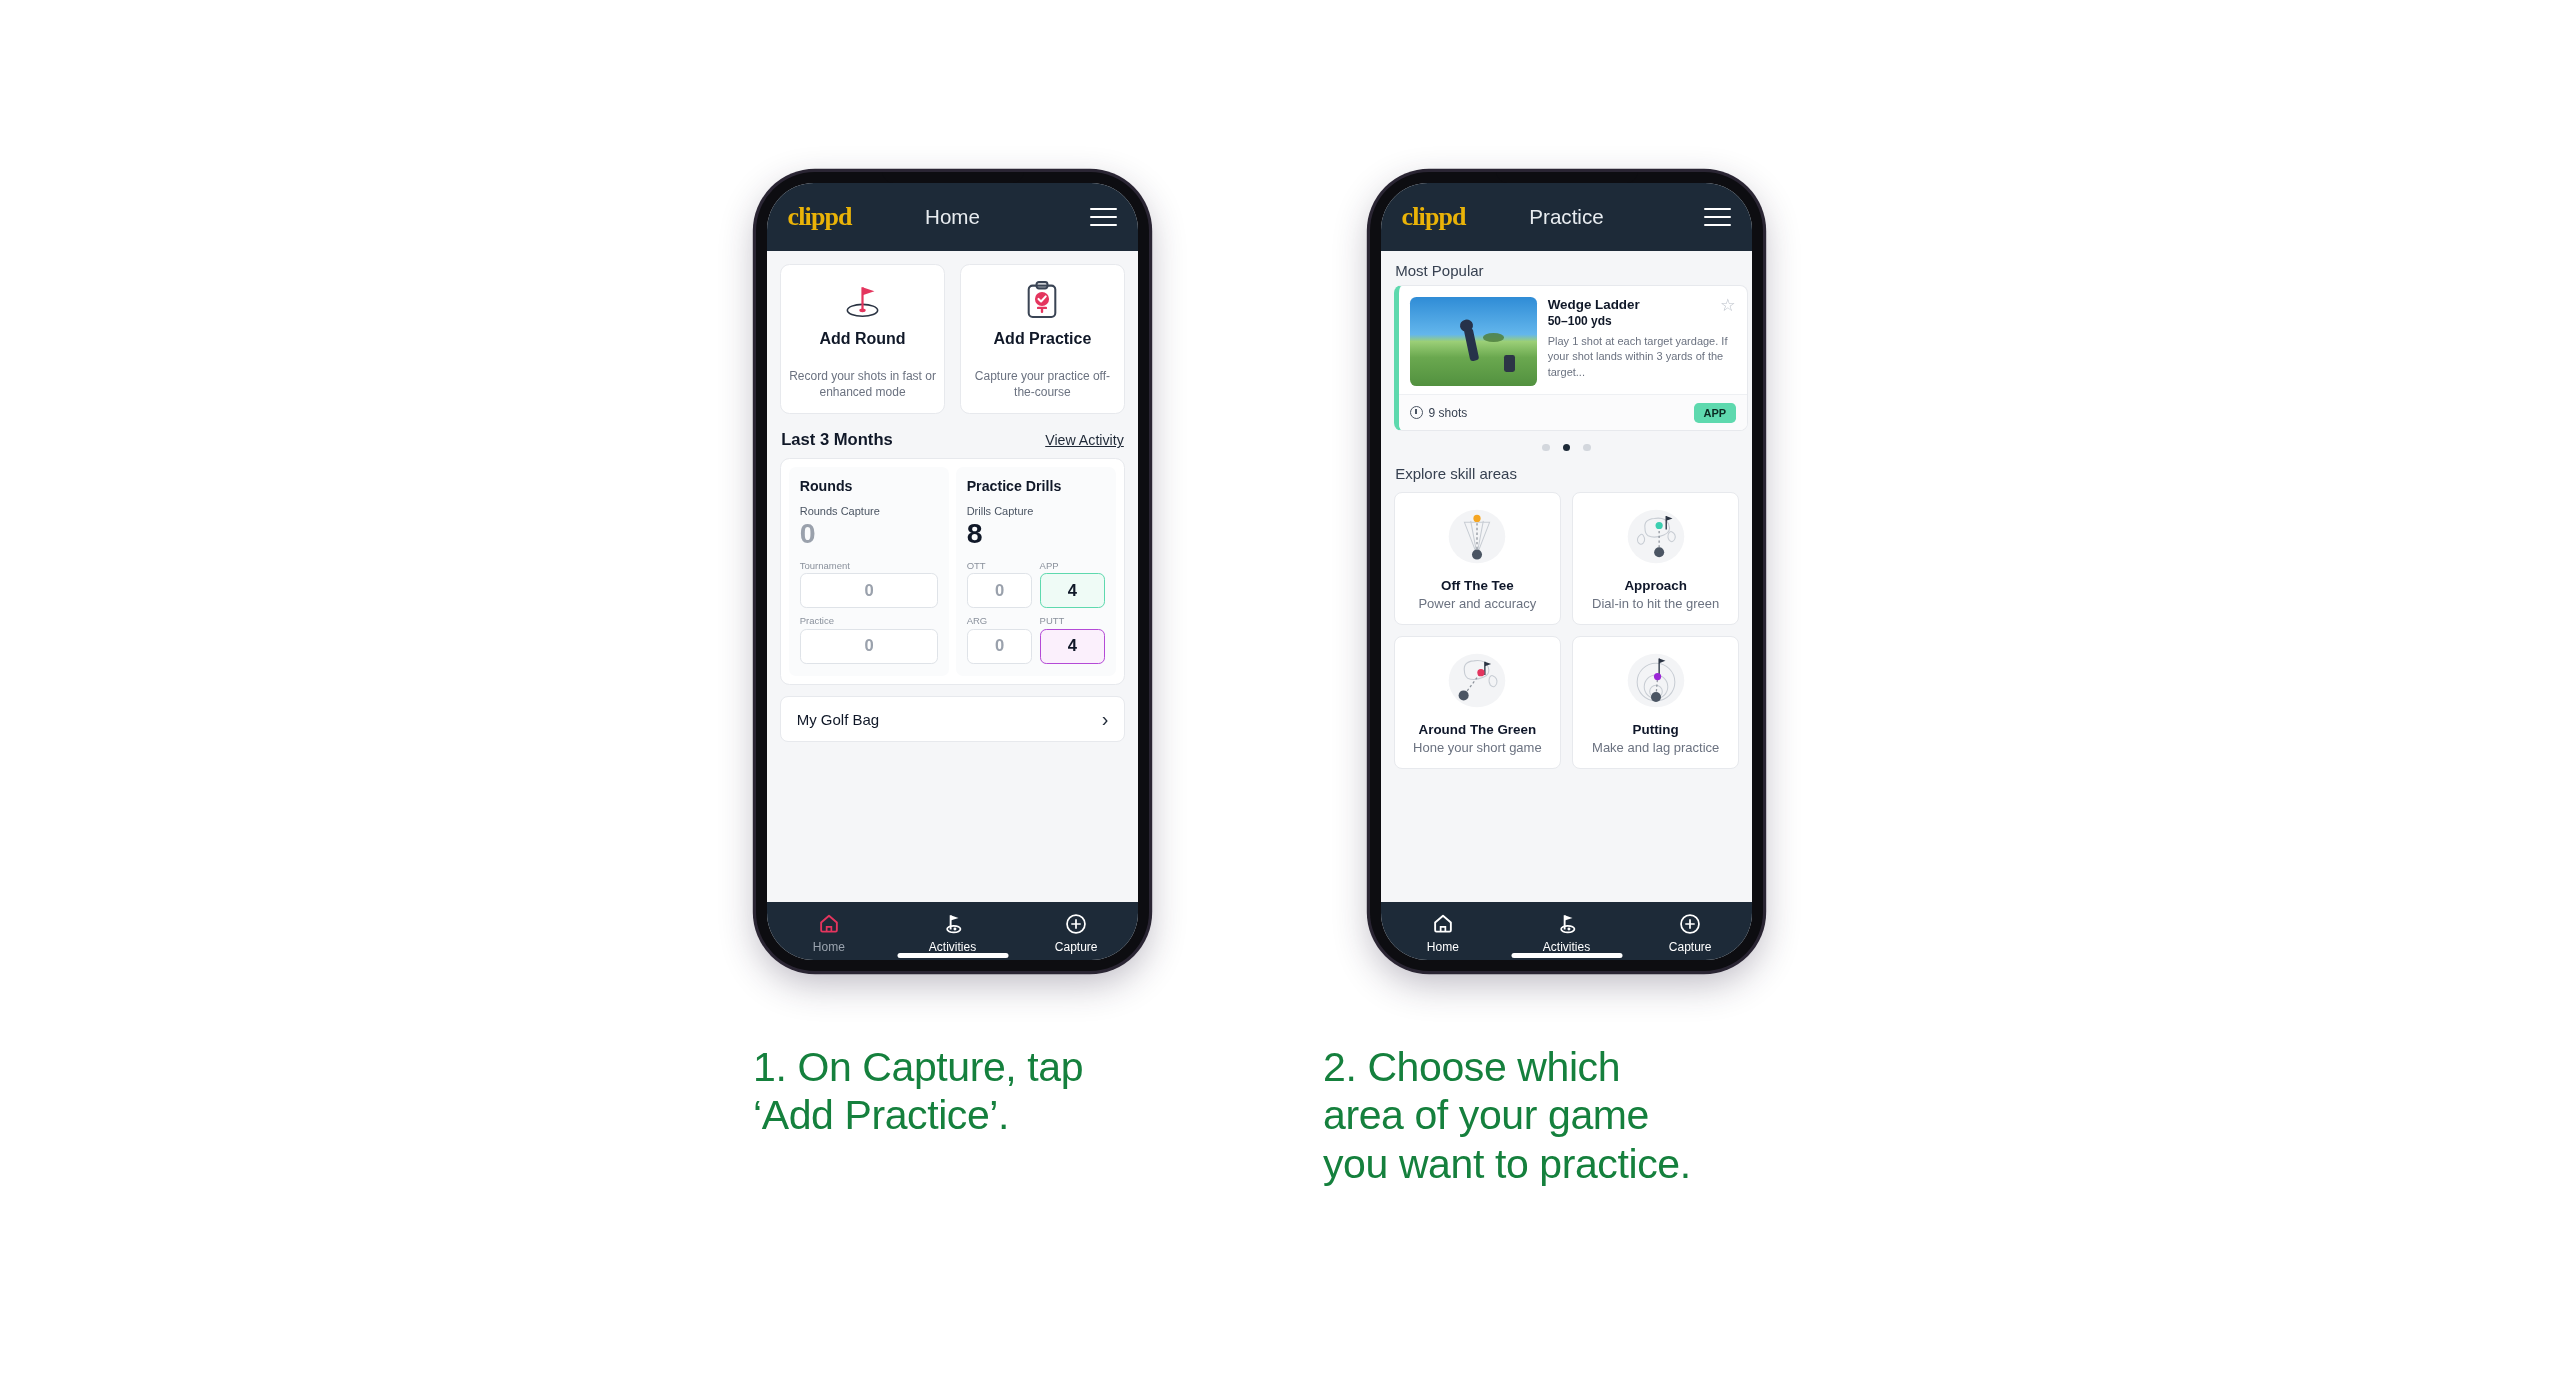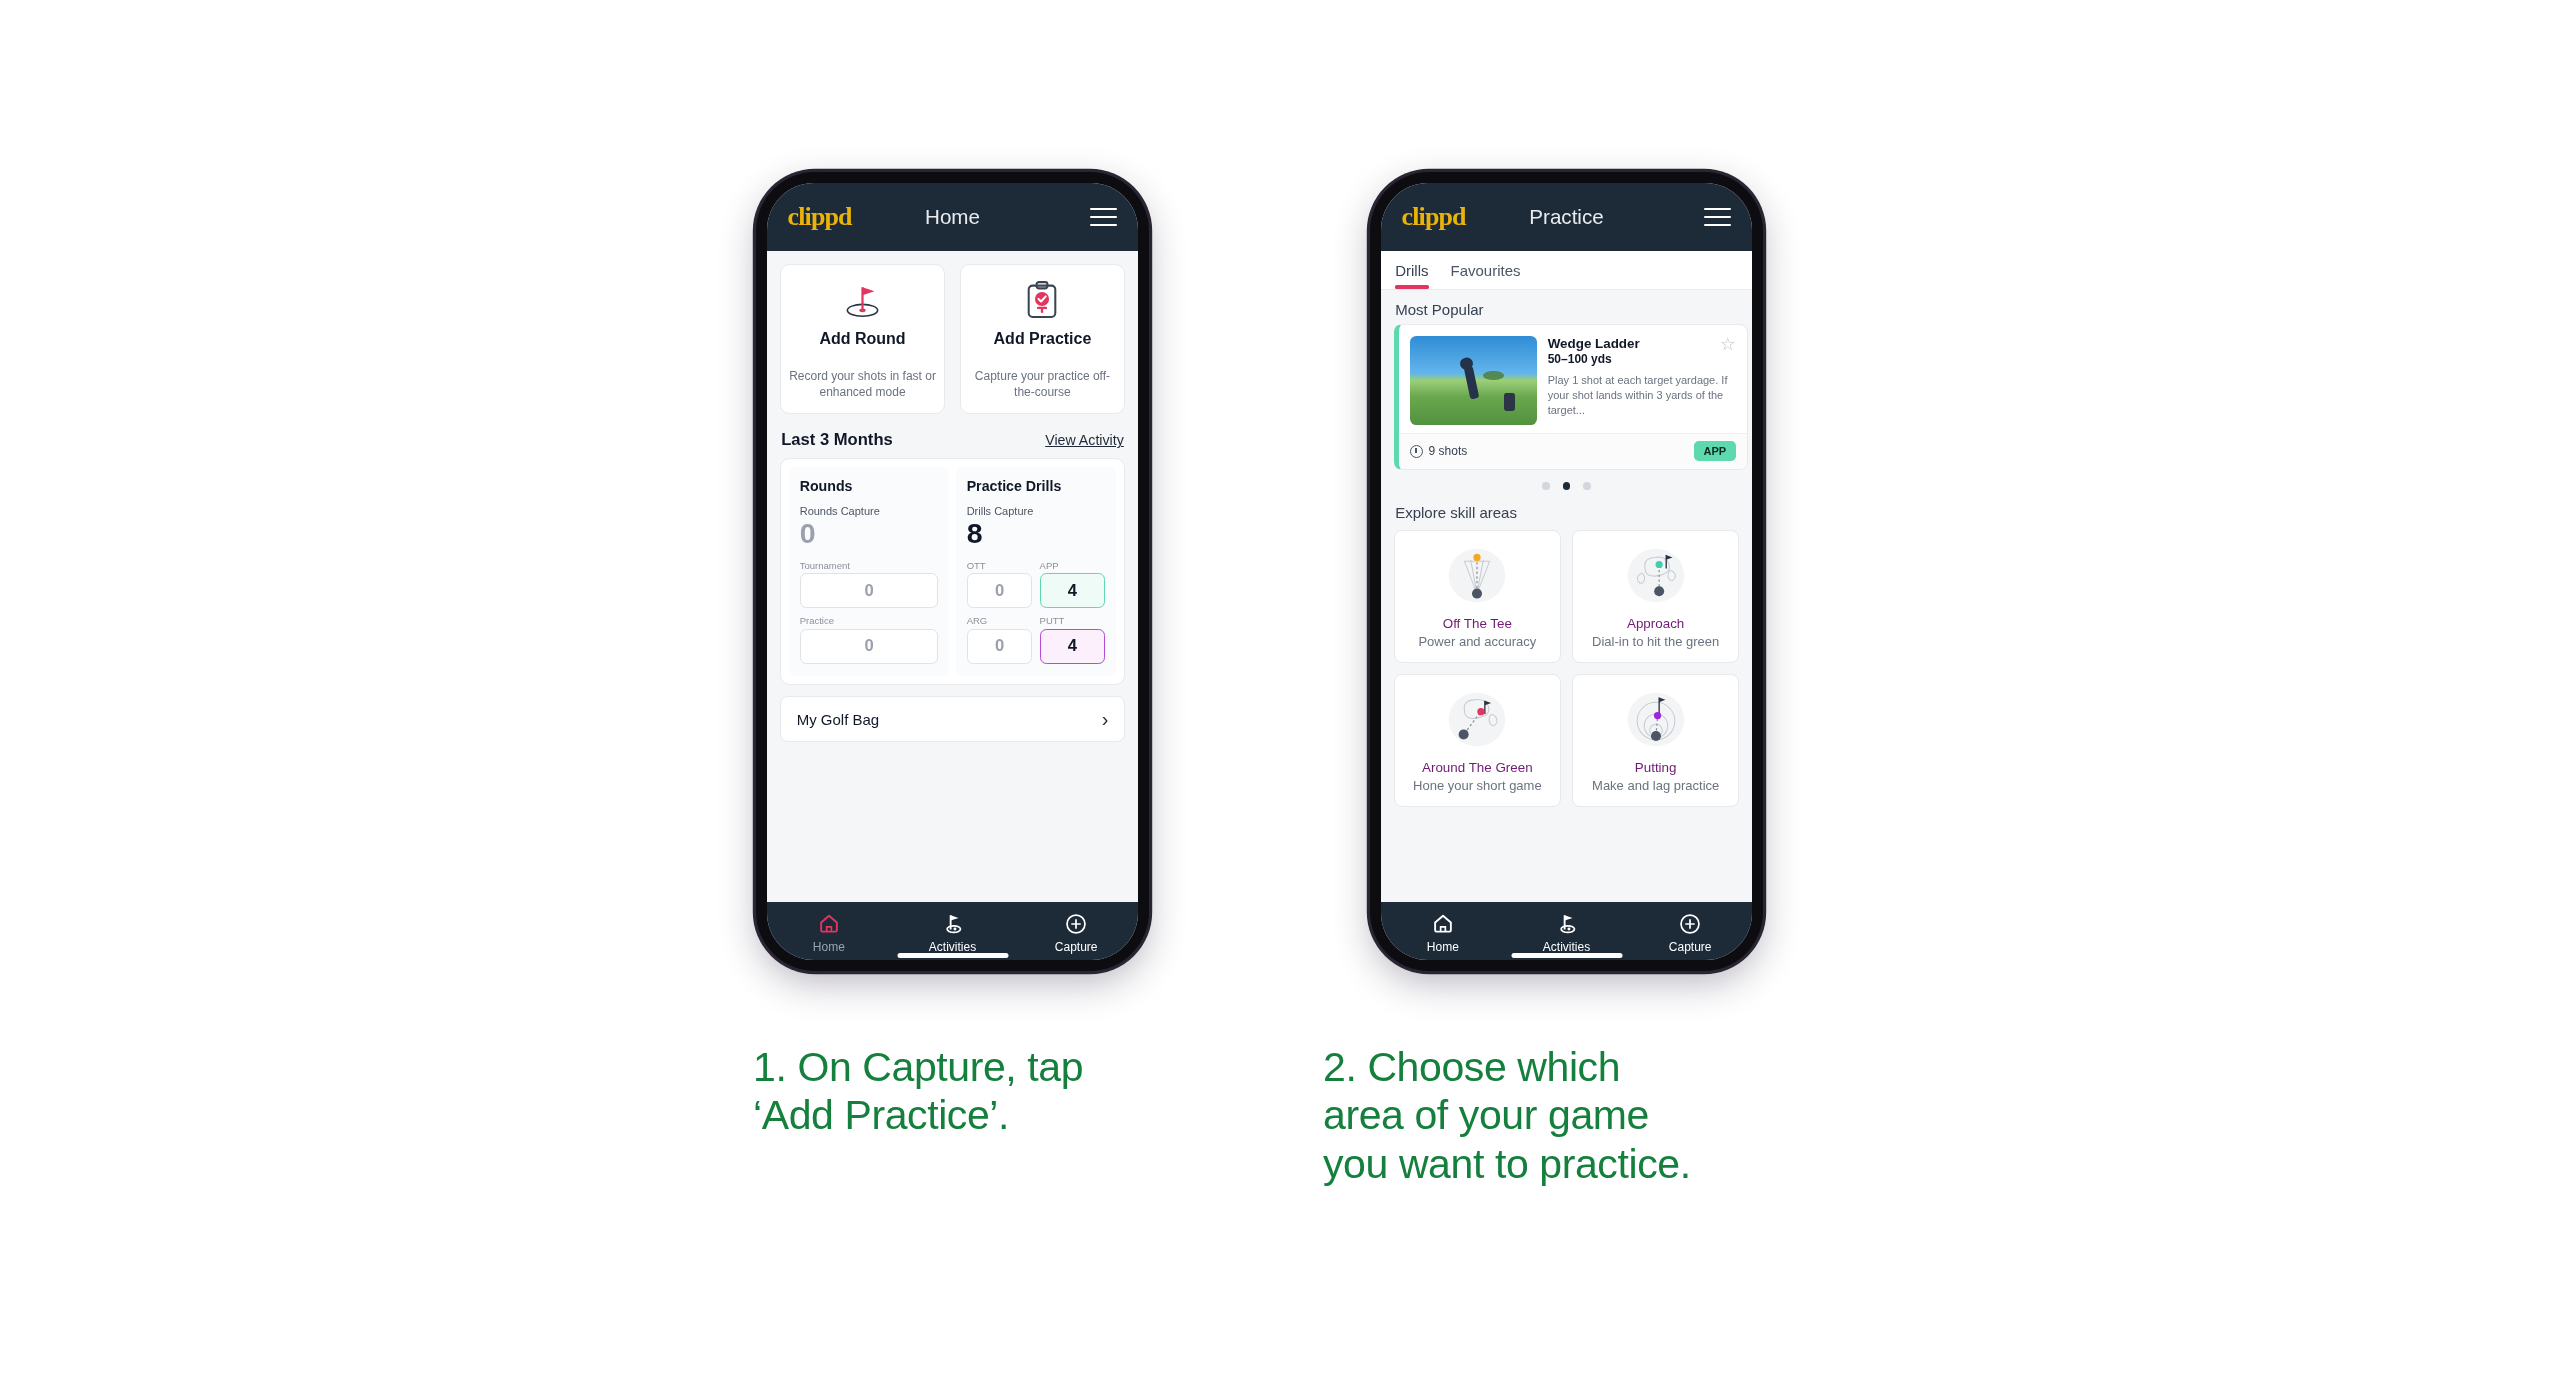--- a/index.html
+++ b/index.html
@@ -194,21 +194,21 @@
   .dot { width: 7.1px; height: 7.1px; border-radius: 50%; background: #d3d7dd; }
   .dot.active { background: #1d2a38; }
 
   
   .skill-grid { display: grid; grid-template-columns: 1fr 1fr; gap: 11px; padding: 3.2px 12.7px 0; }
   .skill-card {
     background: #ffffff; border: 0.8px solid #e7e9ed; border-radius: 8px;
     padding: 11px 6.3px 12.7px; text-align: center;
   }
   .skill-ico { height: 66px; display: flex; align-items: center; justify-content: center; margin-bottom: 4.7px; }
-  .skill-title { font-size: 13.4px; font-weight: 400; color: #701a75; margin-bottom: 3.2px; margin-top: 8px; }
+  .skill-title { font-size: 13.4px; font-weight: 700; color: #0f172a; margin-bottom: 3.2px; margin-top: 8px; }
   .skill-sub { font-size: 13px; color: #6b7280; text-align: center; }
 
   
   .caption {
     position: absolute;
     font-size: 41px; line-height: 1.18;
     color: #15803d; letter-spacing: -0.4px;
     font-family: "Liberation Sans", sans-serif;
     white-space: pre-line;
   }
@@ -368,24 +368,20 @@
       <div class="app-header">
         <div class="logo">clippd</div>
         <div class="header-title">Practice</div>
         <div class="burger">
             <span></span>
             <span></span>
             <span></span>
           </div>
       </div>
 
-      <div class="tabs">
-        <div class="tab active">Drills</div>
-        <div class="tab">Favourites</div>
-      </div>
 
       <div class="app-body">
 
         <div class="sub-head">Most Popular</div>
 
         <div class="drill-wrap">
           <div class="drill-card">
             <div class="drill-top">
               <div class="drill-thumb">
                 <div class="thumb-tree"></div>

